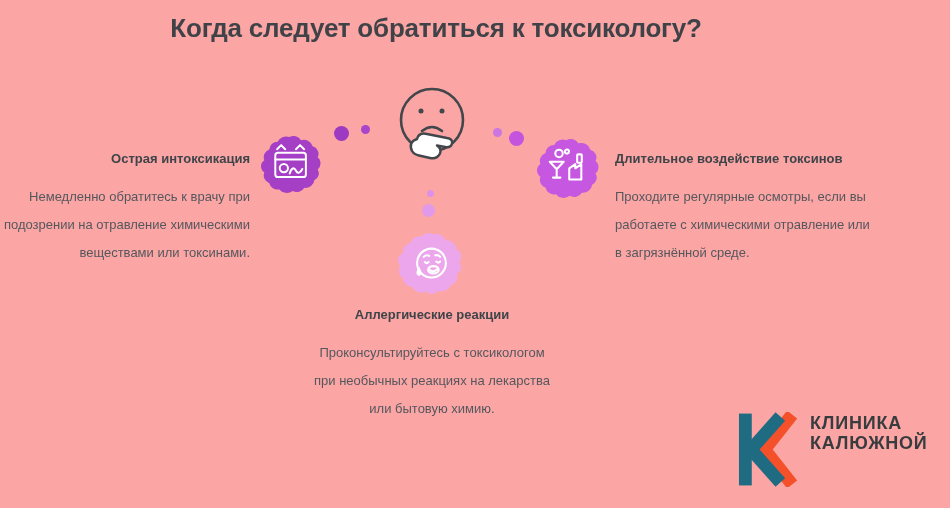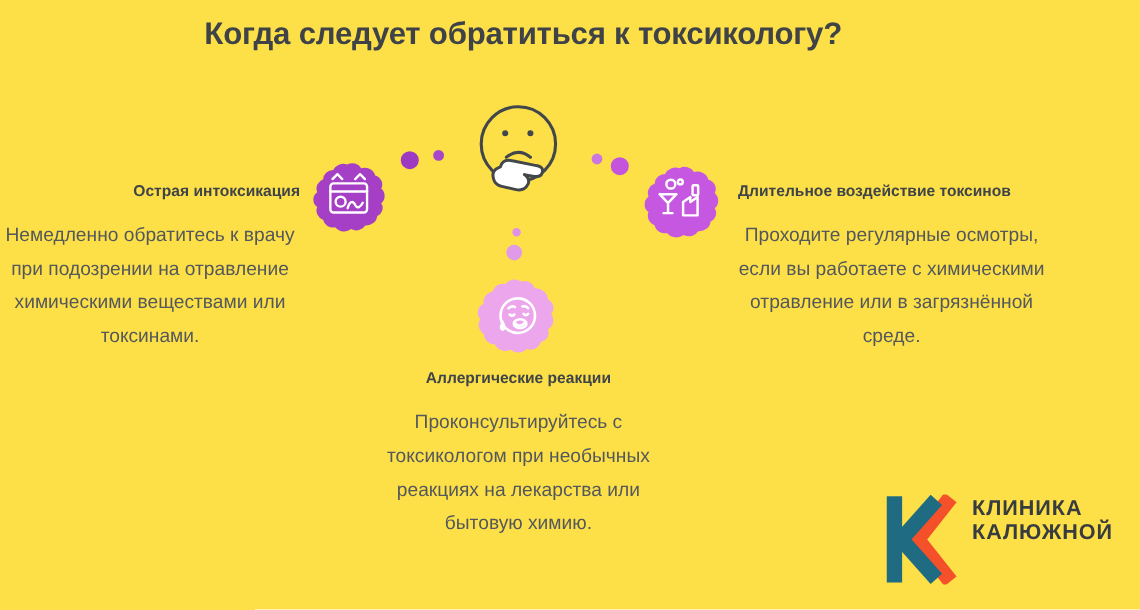--- a/index.html
+++ b/index.html
@@ -1,31 +1,31 @@
 <!DOCTYPE html>
 <html><head>
 <meta charset="utf-8">
 <style>
   html,body { margin:0; padding:0; background:#fff; }
   .canvas {
     position:relative; width:950px; height:508px; overflow:hidden;
-    background:#fde047; font-family:"Liberation Sans", sans-serif;
+    background:#fca5a5; font-family:"Liberation Sans", sans-serif;
   }
   .title {
     position:absolute; left:0; top:13px; width:872px; margin:0;
     font-size:26px; line-height:31px; font-weight:700; text-align:center;
     color:#3f4347; letter-spacing:-0.2px;
   }
   .col { position:absolute; }
   .col h2 {
     margin:0 0 13px 0; font-size:13px; line-height:23px; font-weight:700;
     color:#3f4449; white-space:nowrap;
   }
   .col p {
-    margin:0; font-size:16px; line-height:28px; color:#54585d;text-align:center;
+    margin:0; font-size:13px; line-height:28px; color:#54585d;
   }
   .col-acute   { left:0;   top:147px; width:250px; text-align:right; }
   .col-chronic { left:615px; top:147px; width:335px; text-align:left; }
   .col-chronic p { width:256px; }
   .col-allergic{ left:312px; top:303px; width:240px; text-align:center; }
 
   .blob { position:absolute; }
   .blob-bg   { position:absolute; left:0; top:0; width:100%; height:100%; }
   .blob-icon { position:absolute; left:14%; top:14%; width:72%; height:72%; }
 

